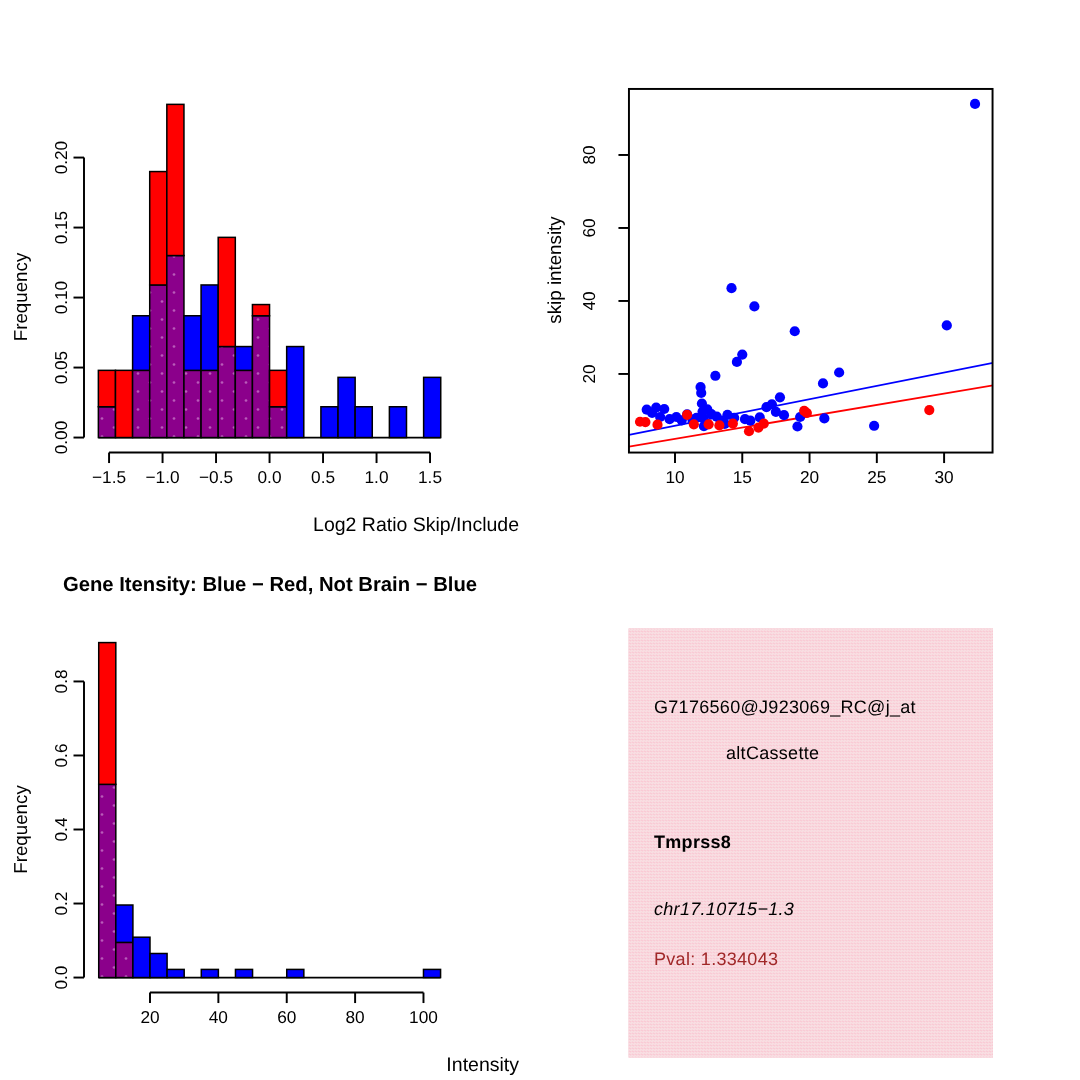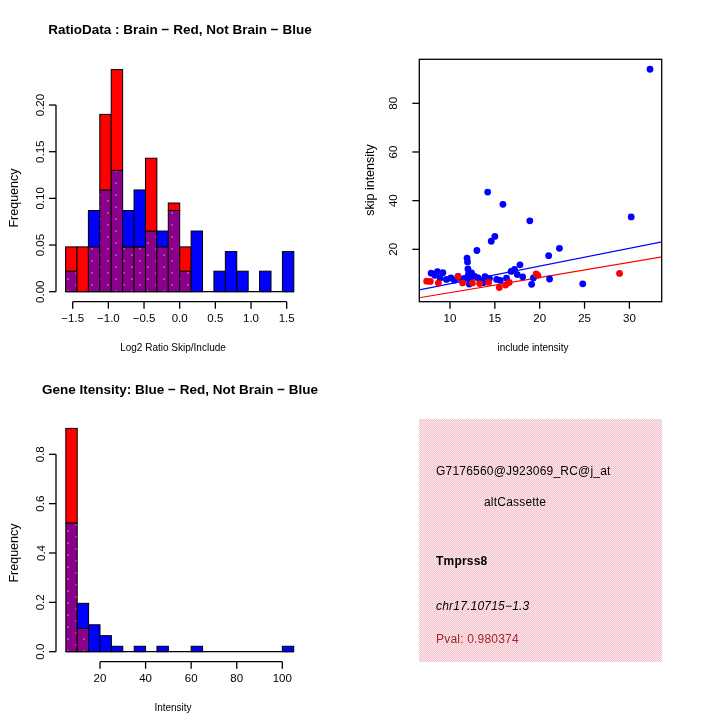--- a/index.html
+++ b/index.html
@@ -11,56 +11,55 @@
   .panel{position:absolute;width:360px;height:360px;}
   #panel-tl{left:0;top:0;}
   #panel-tr{left:360px;top:0;}
   #panel-bl{left:0;top:360px;}
   #panel-br{left:360px;top:360px;}
   .chart-title{
     position:absolute;top:22px;left:0;width:360px;text-align:center;
     font-weight:bold;font-size:13.5px;white-space:nowrap;
   }
   .xlab{
-    position:absolute;top:342px;left:0;width:346px;text-align:center;
-    font-size:10px;
+    position:absolute;top:342px;left:0;width:346px;text-align:right;
+    font-size:13px;
   }
   .ylab{
     position:absolute;width:160px;height:14px;text-align:center;
     font-size:12.5px;transform:rotate(-90deg);transform-origin:center;
     white-space:nowrap;
   }
   #panel-tl .ylab{left:-66px;top:191px;}
   #panel-tr .ylab{left:-70px;top:173px;}
   #panel-bl .ylab{left:-66px;top:186px;}
   .chart-svg{position:absolute;left:0;top:0;}
   svg text{font-family:"Liberation Sans", sans-serif;fill:#000;}
   .info-box{
-    position:absolute;left:59px;top:59px;width:243px;height:243px;
+    position:absolute;left:59px;top:59px;width:243px;height:286px;
     background-color:#f6ccd4;
     background-image:repeating-conic-gradient(#f9c2ce 0% 25%, #f8e7e9 25% 50%);
     background-size:2px 2px;
   }
   .info-line{
     position:absolute;left:17px;font-size:12px;white-space:nowrap;
     letter-spacing:0.2px;
   }
   .info-line.l1{top:45px;}
   .info-line.l2{top:76px;margin-left:48px;}
   .info-line.l3{top:135px;font-weight:bold;}
   .info-line.l4{top:180px;font-style:italic;}
   .info-line.l5{top:213px;}
 </style>
 </head>
 <body>
 
 <div id="figure">
 
   <div class="panel" id="panel-tl">
-    <div class="chart-title">RatioData : Brain − Red, Not Brain − Blue</div>
     <div class="ylab">Frequency</div>
     <div class="xlab">Log2 Ratio Skip/Include</div>
     <svg class="chart-svg" id="svg-ratio_hist" width="360" height="360">
         <defs>
           <pattern id="dots-ratio_hist" width="16" height="12" patternUnits="userSpaceOnUse">
             <rect x="0" y="0" width="16" height="12" fill="#8b008b"></rect>
             <circle cx="4" cy="3" r="0.9" fill="#c473c4" opacity="0.8"></circle>
             <circle cx="12" cy="9" r="0.9" fill="#c473c4" opacity="0.8"></circle>
           </pattern>
         </defs>
@@ -116,21 +115,20 @@
         <text x="44.5" y="198.37" text-anchor="middle" font-size="11.5" transform="rotate(-90 44.5 198.37)">0.10</text>
         <line x1="49" y1="151.705" x2="56" y2="151.705" stroke="#000" stroke-width="1.3"></line>
         <text x="44.5" y="151.705" text-anchor="middle" font-size="11.5" transform="rotate(-90 44.5 151.705)">0.15</text>
         <line x1="49" y1="105.03999999999999" x2="56" y2="105.03999999999999" stroke="#000" stroke-width="1.3"></line>
         <text x="44.5" y="105.03999999999999" text-anchor="middle" font-size="11.5" transform="rotate(-90 44.5 105.03999999999999)">0.20</text>
       </svg>
   </div>
 
   <div class="panel" id="panel-tr">
     <div class="ylab">skip intensity</div>
-    <div class="xlab">include intensity</div>
     <svg class="chart-svg" id="svg-skip_include_scatter" width="360" height="360">
         <defs>
           <clipPath id="clip-skip_include_scatter">
             <rect x="59.3" y="59.3" width="242.4" height="242.4"></rect>
           </clipPath>
         </defs>
         <g clip-path="url(#clip-skip_include_scatter)">
           <line x1="59.3226" y1="289.9228278" x2="302.05080000000004" y2="241.8618324" stroke="#0000ff" stroke-width="1.2"></line>
           <line x1="59.3226" y1="297.76633319999996" x2="302.05080000000004" y2="256.94740559999997" stroke="#ff0000" stroke-width="1.2"></line>
           <circle cx="71.16300000000001" cy="273.1434" r="3.4" fill="#0000ff"></circle>
@@ -264,17 +262,17 @@
         <text x="44.5" y="94.29999999999998" text-anchor="middle" font-size="11.5" transform="rotate(-90 44.5 94.29999999999998)">0.8</text>
       </svg>
   </div>
 
   <div class="panel" id="panel-br">
     <div class="info-box">
       <div class="info-line l1">G7176560@J923069_RC@j_at</div>
       <div class="info-line l2">altCassette</div>
       <div class="info-line l3">Tmprss8</div>
       <div class="info-line l4">chr17.10715−1.3</div>
-      <div class="info-line l5" style="color: rgb(160, 40, 40);">Pval: 0.980374</div>
+      <div class="info-line l5" style="color: rgb(160, 40, 40);">Pval: 1.334043</div>
     </div>
   </div>
 
 </div>
 
 </body></html>

